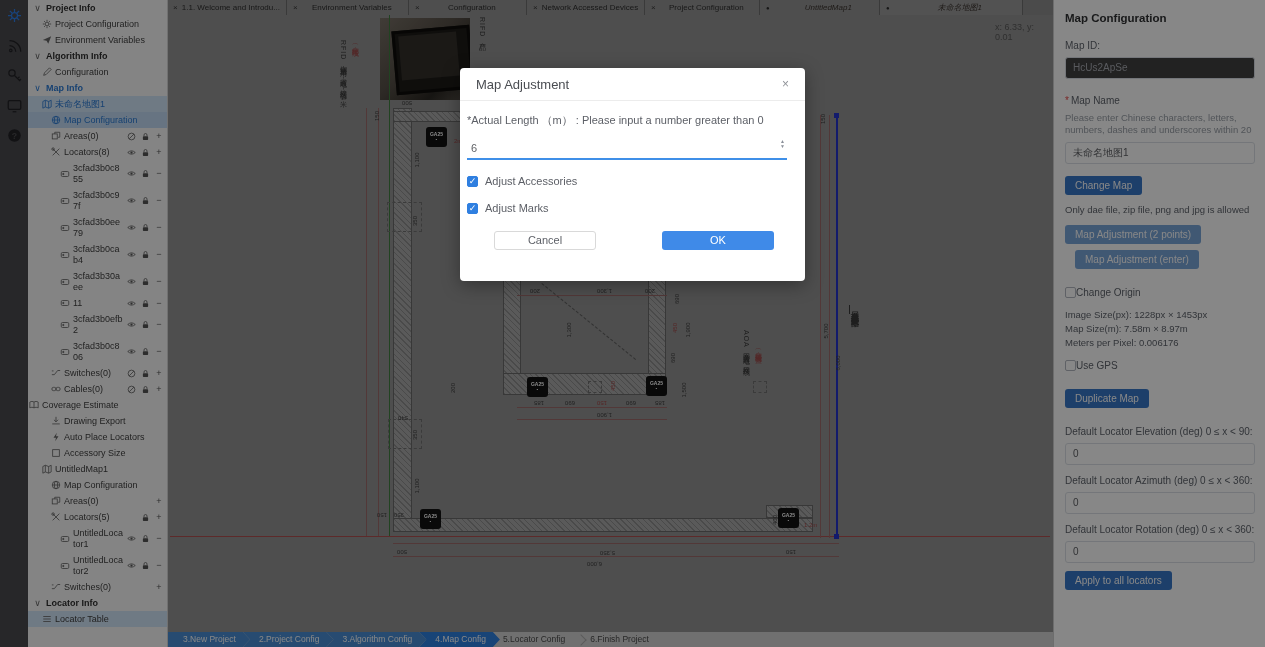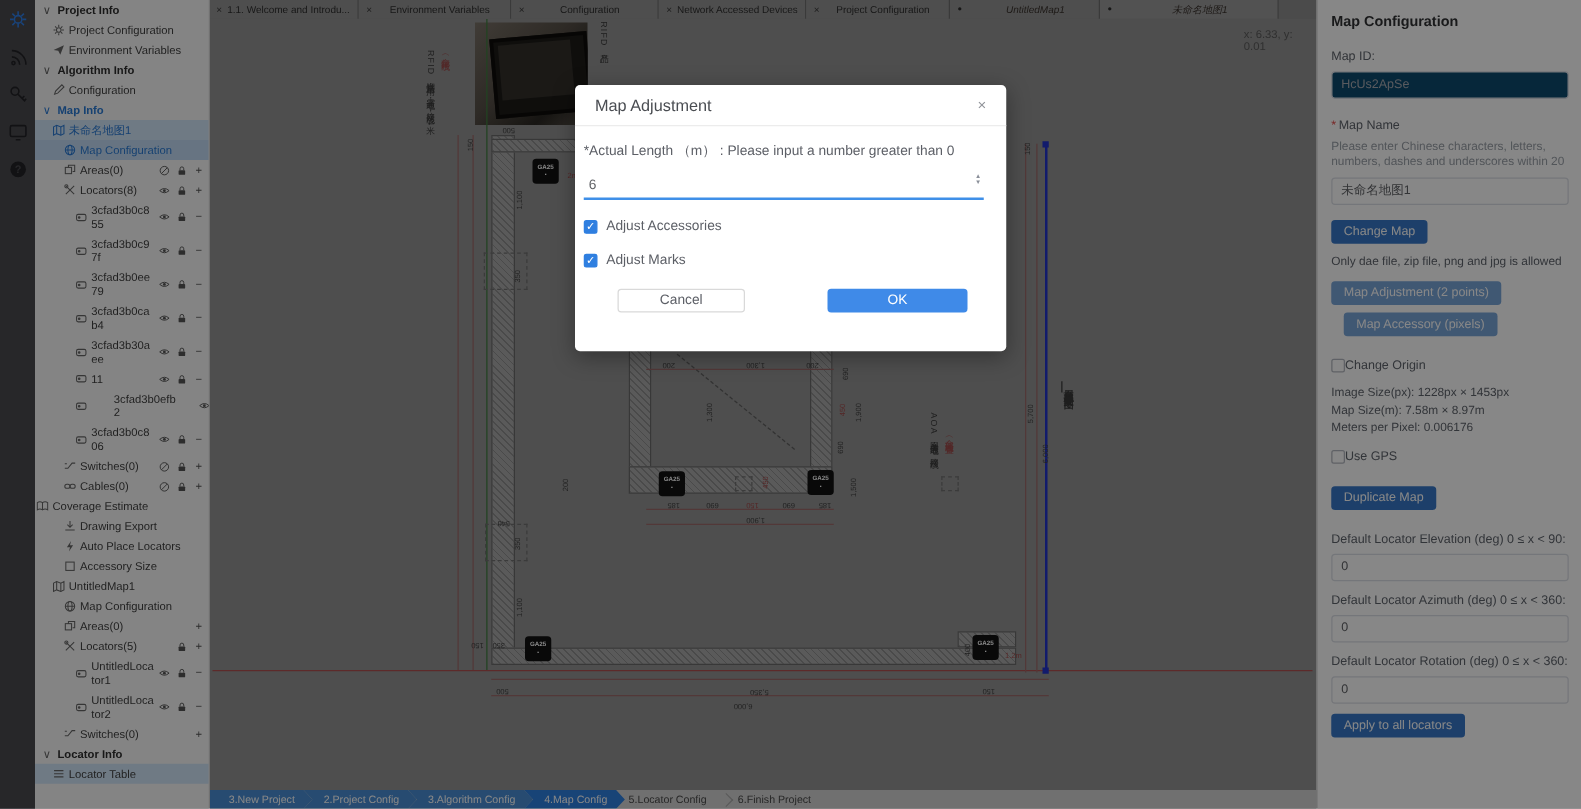--- a/index.html
+++ b/index.html
@@ -67,21 +67,21 @@
   .wz.current{background:#2f80e0;}
   .wz.todo{background:transparent;color:#4a4a4a;padding:0 10px;}
   .chev{width:7px;height:7px;border-top:1px solid #ababab;border-right:1px solid #ababab;transform:rotate(45deg);margin:0 2px;}
   
   .panel{left:1053px;top:0;width:212px;height:647px;background:#ffffff;border-left:1px solid #cfcfcf;z-index:5;
          box-sizing:border-box;padding:10px 10px 0 11px;font-size:10px;color:#5f646c;}
   .panel h1{font-size:11.5px;color:#303133;margin:2px 0 16px 0;font-weight:bold;}
   .plabel{margin:10px 0 6px 0;display:block;}
   .pinput{height:20px;border:1px solid #dcdfe6;border-radius:3px;background:#fff;color:#606266;
           padding:0 7px;line-height:20px;font-size:10px;margin-bottom:4px;}
-  .pinput.disabled{background:#0c4a6e;color:#a8abb2;}
+  .pinput.disabled{background:#404040;color:#a8abb2;}
   .pbtn{display:inline-block;background:#3878c8;color:#fff;border-radius:3px;font-size:10px;
         padding:4px 10px;margin:8px 0;cursor:pointer;border:none;}
   .pbtn.soft{background:#7aa6d9;}
   .phelp{color:#9aa0a8;font-size:9.5px;line-height:12px;margin:4px 0 6px 0;}
   .pinfo{font-size:9.5px;line-height:14px;color:#5f646c;}
   .pcheck{display:flex;align-items:center;gap:0;margin:10px 0;cursor:pointer;}
   .cbox{width:11px;height:11px;border:1px solid #b4b8c0;border-radius:2px;background:#fff;box-sizing:border-box;
         display:flex;align-items:center;justify-content:center;font-size:9px;color:#fff;}
   .cbox.on{background:#2f7fe0;border-color:#2f7fe0;}
   .req{color:#e54b4b;margin-right:2px;}
@@ -385,21 +385,21 @@
         </span>
         <span class="a">
           <svg viewBox="0 0 12 12" fill="none" stroke="currentColor" stroke-width="1">
             <rect x="2.5" y="5.5" width="7" height="5" rx="1" fill="currentColor" stroke="none"></rect>
             <path d="M4 5.5V4a2 2 0 0 1 4 0v1.5"></path>
           </svg>
         </span>
         <span class="a">−</span>
       </span>
     </div>
-    <div class="srow two" style="padding-left: 31px; gap: 18px;">
+    <div class="srow two" style="padding-left: 31px;">
       <span class="ic">
         <svg viewBox="0 0 12 12" fill="none" stroke="currentColor" stroke-width="1">
           <rect x="1.5" y="3" width="9" height="6" rx="1.5"></rect>
           <circle cx="4" cy="6" r="0.8" fill="currentColor"></circle>
         </svg>
       </span>
       <span class="lbl">3cfad3b0efb
 2</span>
       <span class="acts">
         <span class="a">
@@ -789,21 +789,21 @@
 <div class="abs panel">
   <h1>Map Configuration</h1>
   <span class="plabel">Map ID:</span>
   <div class="pinput disabled">HcUs2ApSe</div>
   <span class="plabel" style="margin-top:16px;"><i class="req" style="font-style:normal;">*</i><span>Map Name</span></span>
   <div class="phelp">Please enter Chinese characters, letters, numbers, dashes and underscores within 20</div>
   <div class="pinput">未命名地图1</div>
   <div class="pbtn">Change Map</div>
   <div class="pinfo">Only dae file, zip file, png and jpg is allowed</div>
   <div class="pbtn soft" style="margin-bottom:2px;">Map Adjustment (2 points)</div>
-  <div class="pbtn soft" style="margin-left:10px;margin-top:4px;">Map Accessory (pixels)</div>
+  <div class="pbtn soft" style="margin-left:10px;margin-top:4px;">Map Adjustment (enter)</div>
   <div class="pcheck">
     <span class="cbox"></span>
     <span>Change Origin</span>
   </div>
   <div class="pinfo">Image Size(px): 1228px × 1453px</div>
   <div class="pinfo">Map Size(m): 7.58m × 8.97m</div>
   <div class="pinfo">Meters per Pixel: 0.006176</div>
   <div class="pcheck">
     <span class="cbox"></span>
     <span>Use GPS</span>

